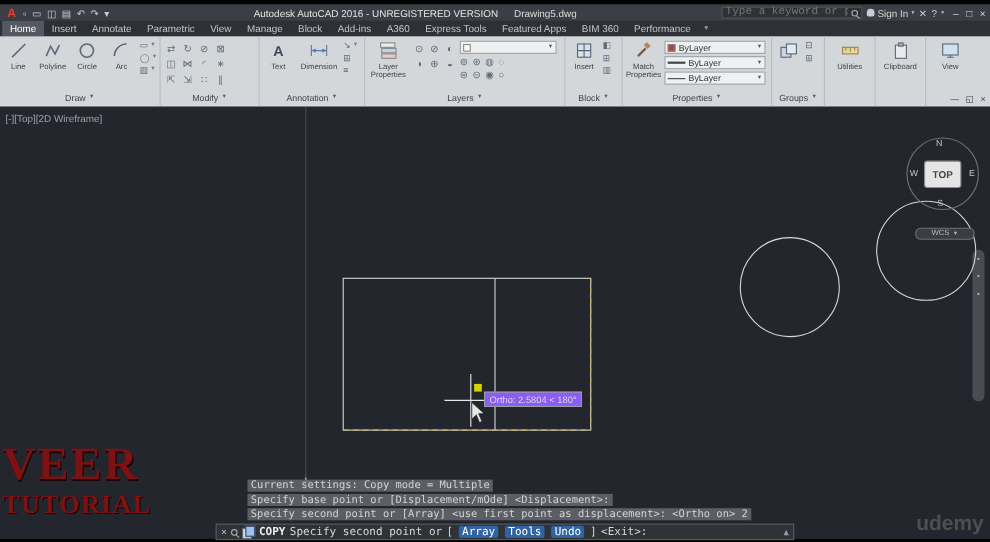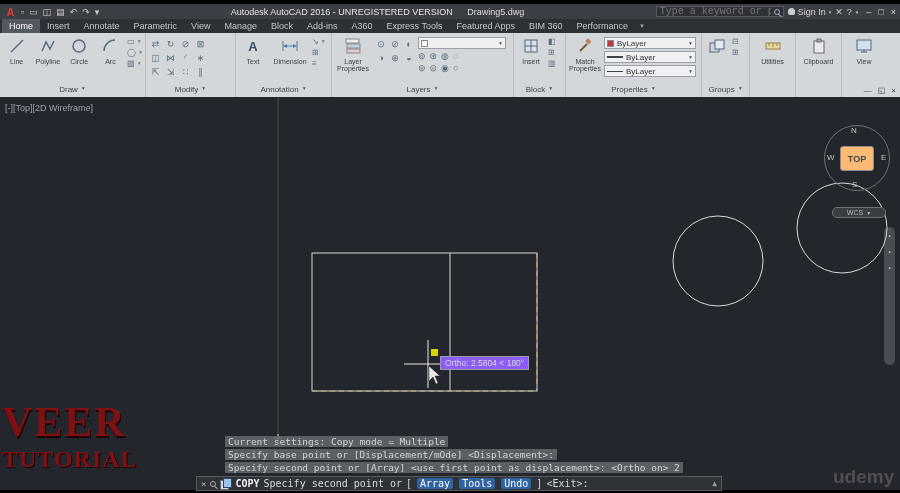--- a/index.html
+++ b/index.html
@@ -49,21 +49,21 @@
   .lt{width:16px;height:1px;background:#444;flex:none}
   .lt.thick{height:2px}
   .iconrow{display:flex;gap:4px;font-size:9px;color:#5d6b7a}
   .docbtns{position:absolute;top:86px;right:4px;display:flex;gap:6px;font-size:8px;color:#3b3e43;z-index:5}
   
   .canvas{position:absolute;top:97px;left:0;width:900px;height:393px;background:#23262d}
   .canvas svg.draw{position:absolute;left:0;top:0}
   .vplabel{position:absolute;top:6px;left:5px;font-size:9px;color:#9ba1a8}
   .vcring{position:absolute;left:824px;top:28px;width:66px;height:66px;border:1px solid #6e7176;border-radius:50%}
   .vcl{position:absolute;font-size:8px;color:#c2c5c9}
-  .vctop{position:absolute;left:840px;top:49px;width:34px;height:25px;background:#fdba74;border:1px solid #8a8d91;border-radius:3px;display:flex;align-items:center;justify-content:center;font-size:9px;font-weight:bold;color:#42464b}
+  .vctop{position:absolute;left:840px;top:49px;width:34px;height:25px;background:#e5e5e5;border:1px solid #8a8d91;border-radius:3px;display:flex;align-items:center;justify-content:center;font-size:9px;font-weight:bold;color:#42464b}
   .wcs{position:absolute;left:832px;top:110px;width:54px;height:11px;background:#3a3d42;border:1px solid #6d7075;border-radius:5px;display:flex;align-items:center;justify-content:center;gap:3px;font-size:7px;color:#b6b9bd}
   .wcs .caret{font-size:5px}
   .navstrip{position:absolute;left:884px;top:130px;width:11px;height:138px;background:rgba(190,193,198,.25);border-radius:6px;display:flex;flex-direction:column;align-items:center;gap:10px;padding-top:6px;font-size:6px;color:#cfd2d6}
   .tooltip{position:absolute;left:440px;top:259px;background:#8b5cf6;border:1px solid #9a9da2;color:#d9dbdd;font-size:8.5px;padding:1px 4px;white-space:nowrap}
   .hist{position:absolute;left:225px;top:339px;font-family:"DejaVu Sans Mono",monospace;font-size:9.5px;color:#d2d4d6}
   .hist div{background:rgba(99,103,109,.88);padding:0 3px;margin-bottom:2px;width:max-content}
   .wm1{position:absolute;left:2px;top:306px;font-family:"Liberation Serif",serif;font-weight:bold;font-size:42px;line-height:38px;color:#7d1113;text-shadow:1px 2px 0 #1c0404;letter-spacing:2px}
   .wm2{position:absolute;left:2px;top:350px;font-family:"Liberation Serif",serif;font-weight:bold;font-size:24px;line-height:24px;color:#7d1113;text-shadow:1px 1px 0 #1c0404;letter-spacing:1px}
   .udemy{position:absolute;left:833px;top:369px;font-size:19px;font-weight:bold;color:#4f4f4f;letter-spacing:0}
   

